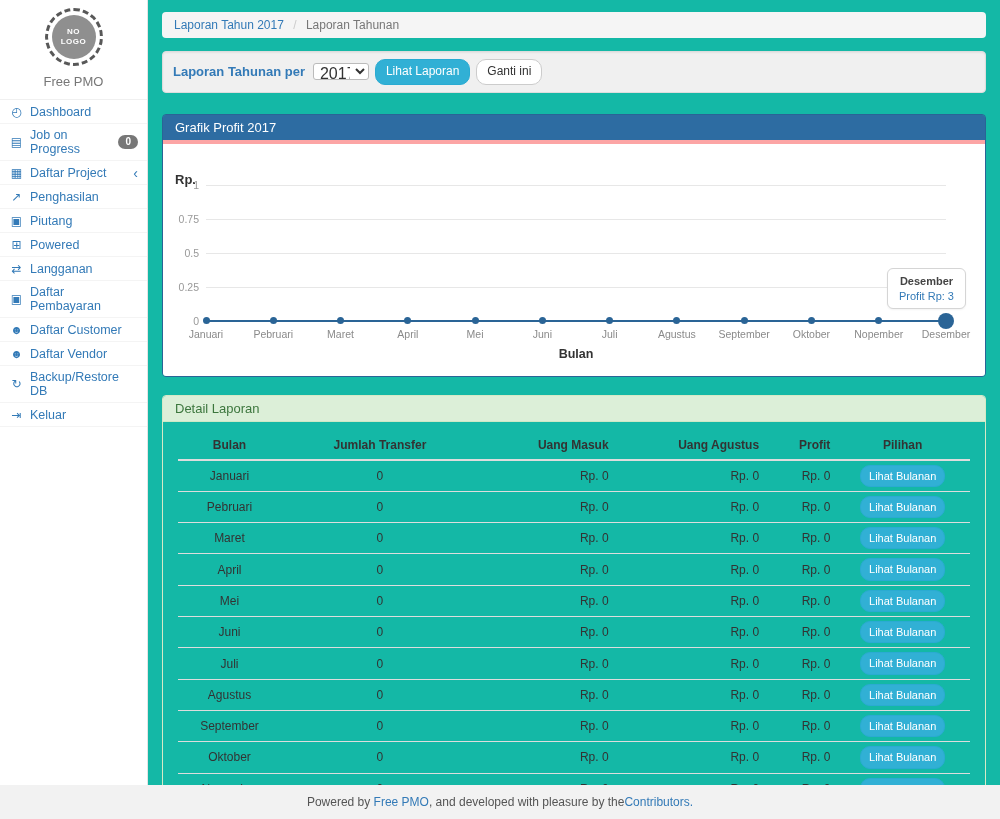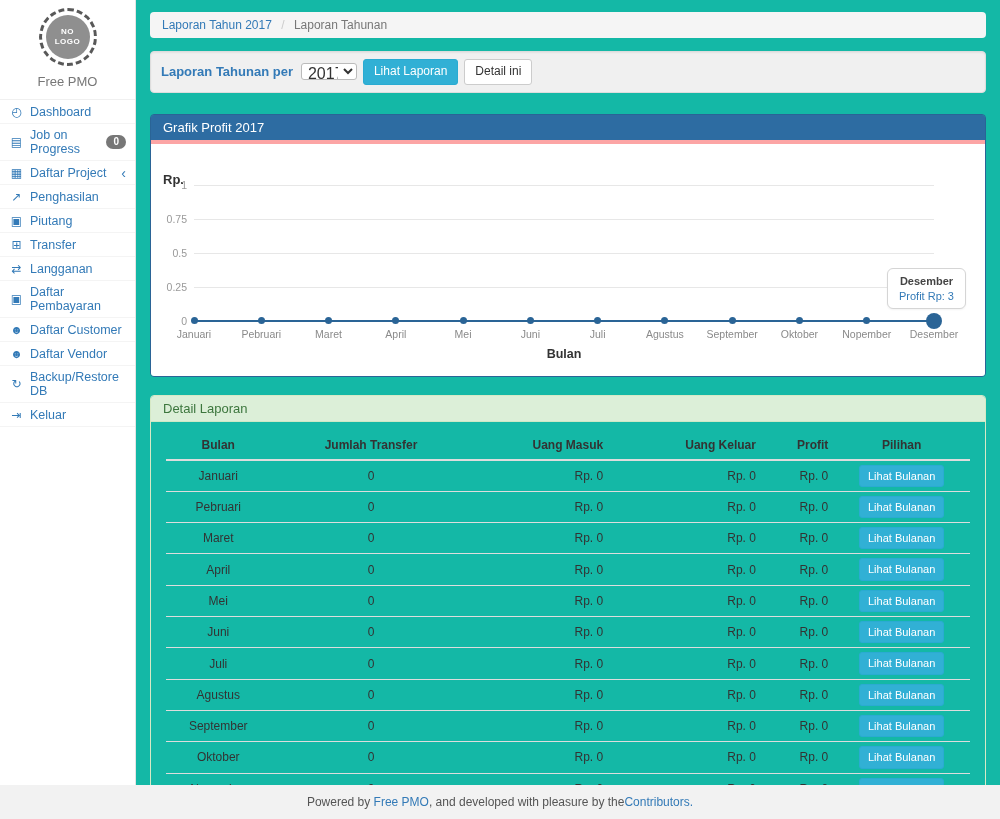--- a/index.html
+++ b/index.html
@@ -5,21 +5,21 @@
   * { margin:0; padding:0; box-sizing:border-box; }
   html,body { width:1000px; }
   body {
     font-family:"Liberation Sans","DejaVu Sans",sans-serif;
     background:#fff; color:#333; font-size:13px;
   }
   .page { width:1000px; height:819px; display:flex; flex-direction:column; overflow:hidden; }
   .columns { flex:1; display:flex; min-height:0; }
 
   
-  .sidebar { width:136px; background:#fff; border-right:1px solid #e4e4e4; flex-shrink:0; }
+  .sidebar { width:148px; background:#fff; border-right:1px solid #e4e4e4; flex-shrink:0; }
   .logo-box { text-align:center; padding-top:8px; }
   .logo-circle {
     width:58px; height:58px; margin:0 auto; border-radius:50%;
     border:3px dashed #585858; background:#fff;
     display:flex; align-items:center; justify-content:center;
   }
   .logo-inner {
     width:44px; height:44px; border-radius:50%; background:#8f8f8f;
     color:#fff; font-size:8px; font-weight:bold; letter-spacing:.5px;
     display:flex; flex-direction:column; align-items:center; justify-content:center; line-height:1.25;
@@ -56,21 +56,21 @@
   .well {
     margin-top:13px; background:#f0f0f0; border:1px solid #ddd; border-radius:4px;
     padding:7px 10px; display:flex; align-items:center; gap:6px;
     box-shadow:inset 0 1px 2px rgba(0,0,0,.06);
   }
   .filter-label { color:#337ab7; font-weight:bold; font-size:13px; margin-right:2px; }
   select.year {
     height:17px; width:56px; font-size:16px; border:1px solid #bbb; border-radius:3px;
     background:#fff; color:#333; padding:0 2px;
   }
-  .btn { font-size:12px; border-radius:3px; padding:4px 10px; cursor:pointer; line-height:1.3; }
+  .btn { font-size:12px; border-radius:10px; padding:4px 10px; cursor:pointer; line-height:1.3; }
   .btn-info { background:#31b0d5; border:1px solid #2aabd2; color:#fff; }
   .btn-default { background:#fff; border:1px solid #ccc; color:#333; }
 
   .panel { border-radius:4px; margin-top:21px; }
   .panel-primary { border:1px solid #2a6496; }
   .panel-success { border:1px solid #d6e9c6; margin-top:18px; }
   .panel-heading { padding:5px 12px; font-size:13px; border-radius:3px 3px 0 0; }
   .heading-blue { background:#2d6ca2; color:#fff; border-bottom:4px solid #fca5a5; }
   .heading-green { background:#dcefd8; color:#3c763d; border-bottom:1px solid #cde9c5; }
 
@@ -148,21 +148,21 @@
           <div class="menu-item">
             <span class="icon">↗</span>
             <span class="label">Penghasilan</span>
           </div>
           <div class="menu-item">
             <span class="icon">▣</span>
             <span class="label">Piutang</span>
           </div>
           <div class="menu-item">
             <span class="icon">⊞</span>
-            <span class="label">Transfer</span>
+            <span class="label">Powered</span>
           </div>
           <div class="menu-item">
             <span class="icon">⇄</span>
             <span class="label">Langganan</span>
           </div>
           <div class="menu-item">
             <span class="icon">▣</span>
             <span class="label">Daftar Pembayaran</span>
           </div>
           <div class="menu-item">
@@ -189,21 +189,21 @@
       <div class="breadcrumb">
         <a>Laporan Tahun 2017</a>
         <span class="sep">/</span>
         <span class="current">Laporan Tahunan</span>
       </div>
 
       <div class="well">
         <span class="filter-label">Laporan Tahunan per</span>
         <select class="year" id="year-select"><option>2017</option></select>
         <button class="btn btn-info">Lihat Laporan</button>
-        <button class="btn btn-default">Detail ini</button>
+        <button class="btn btn-default">Ganti ini</button>
       </div>
 
       <section class="panel panel-primary">
         <div class="panel-heading heading-blue">Grafik Profit 2017</div>
         <div class="panel-body chart-body" id="chart">
           <div class="chart-tooltip">
             <div class="tt-title">Desember</div>
             <div class="tt-value">Profit Rp: 3</div>
           </div>
         <div class="y-axis-label chart-abs" style="left: 12px; top: 8px;">Rp.</div>
@@ -257,21 +257,21 @@
 
       <section class="panel panel-success">
         <div class="panel-heading heading-green">Detail Laporan</div>
         <div class="panel-body table-body">
           <table class="report">
             <thead id="report-head">
                 <tr>
                   <th class="c0">Bulan</th>
                   <th class="c1">Jumlah Transfer</th>
                   <th class="c2">Uang Masuk</th>
-                  <th class="c3">Uang Keluar</th>
+                  <th class="c3">Uang Agustus</th>
                   <th class="c4">Profit</th>
                   <th class="c5">Pilihan</th>
                 </tr>
               </thead>
             <tbody id="report-body">
                 <tr>
                   <td class="c0">Januari</td>
                   <td class="c1">0</td>
                   <td class="c2">Rp. 0</td>
                   <td class="c3">Rp. 0</td>

